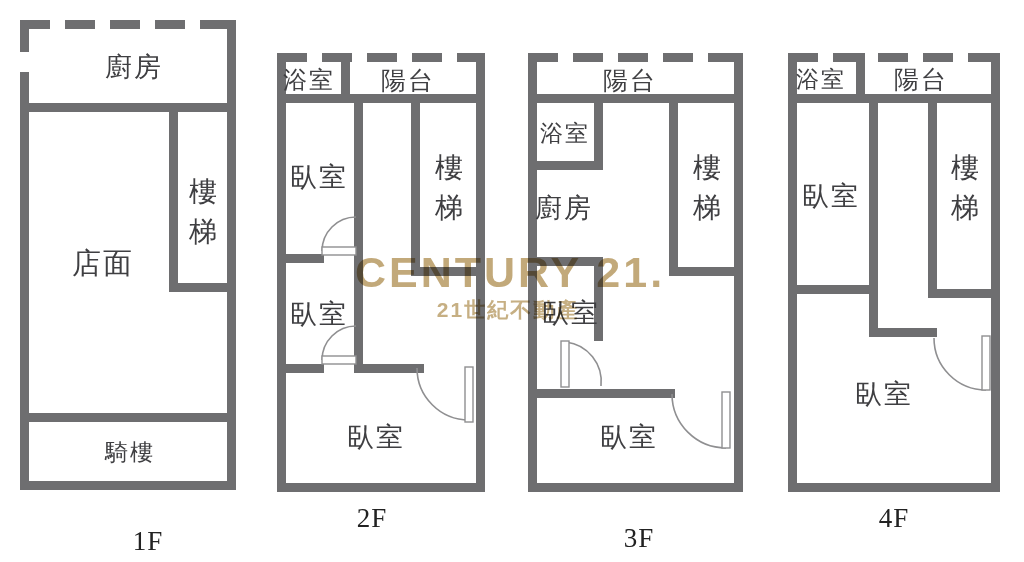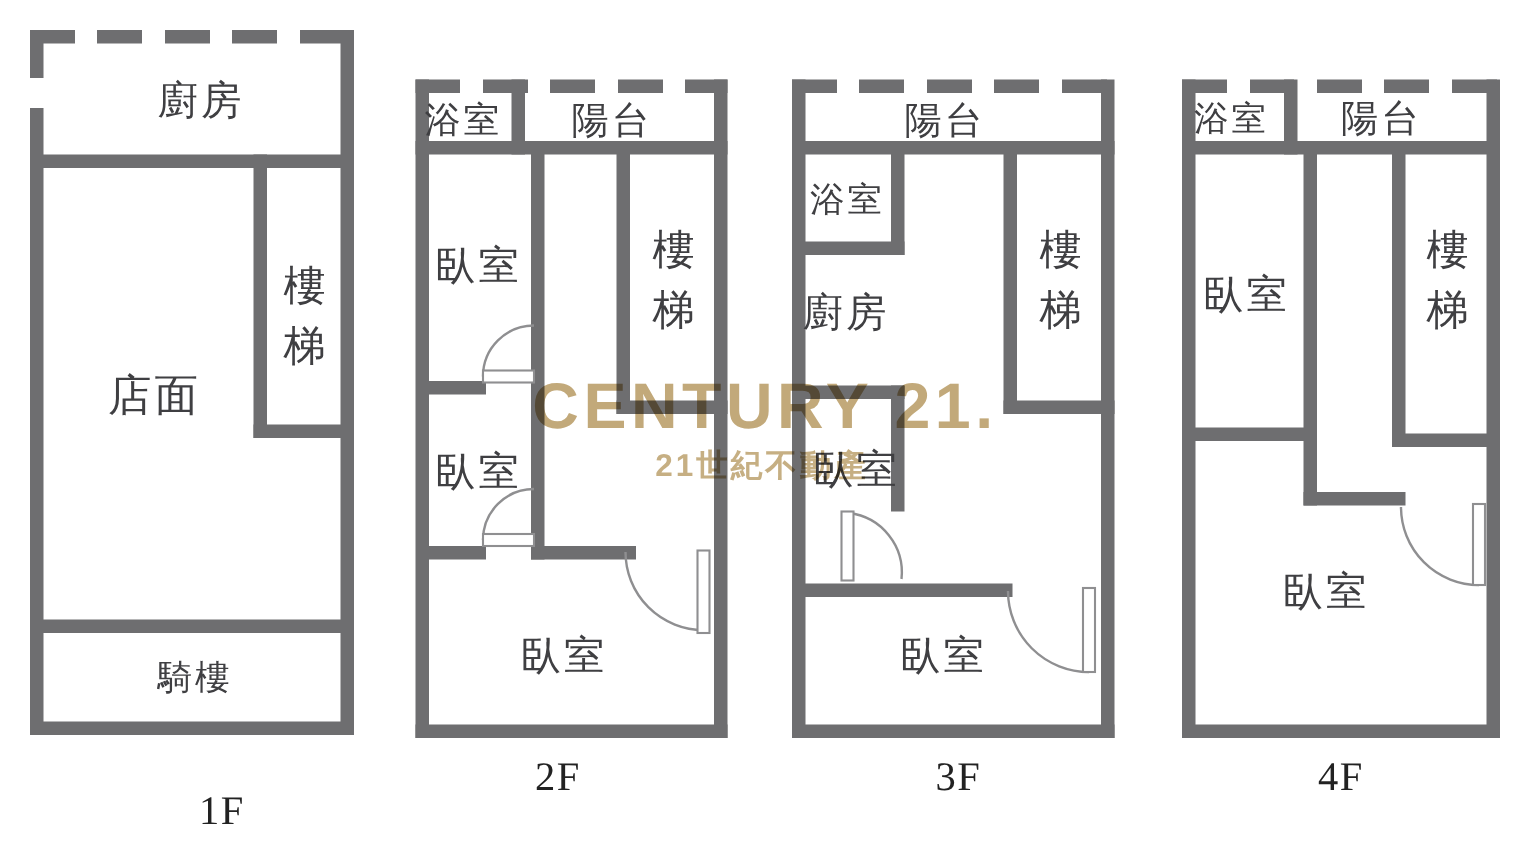--- a/index.html
+++ b/index.html
@@ -98,21 +98,21 @@
   <div class="w" style="left:528px;top:389px;width:147px;height:9px;"></div>
   <div class="w" style="left:669px;top:94px;width:9px;height:182px;"></div>
   <div class="w" style="left:669px;top:267px;width:74px;height:9px;"></div>
 
   <div class="lbl" style="left:630px;top:80px;font-size:25px;">陽台</div>
   <div class="lbl" style="left:565px;top:133px;font-size:23px;">浴室</div>
   <div class="lbl" style="left:564px;top:208px;font-size:27px;">廚房</div>
   <div class="vert" style="left:691px;top:148px;">樓梯</div>
   <div class="lbl" style="left:571px;top:313px;font-size:27px;">臥室</div>
   <div class="lbl" style="left:629px;top:437px;font-size:27px;">臥室</div>
-  <div class="floor-id" style="left:639px;top:518px;text-align:center;">3F</div>
+  <div class="floor-id" style="left:639px;top:538px;text-align:center;">3F</div>
 </div>
 
 <div>
   <div class="wd" style="left:788px;top:53px;width:212px;height:9px;"></div>
   <div class="w" style="left:788px;top:53px;width:9px;height:439px;"></div>
   <div class="w" style="left:991px;top:53px;width:9px;height:439px;"></div>
   <div class="w" style="left:788px;top:483px;width:212px;height:9px;"></div>
   <div class="w" style="left:788px;top:94px;width:212px;height:9px;"></div>
   <div class="w" style="left:856px;top:53px;width:9px;height:50px;"></div>
   <div class="w" style="left:869px;top:94px;width:9px;height:243px;"></div>

